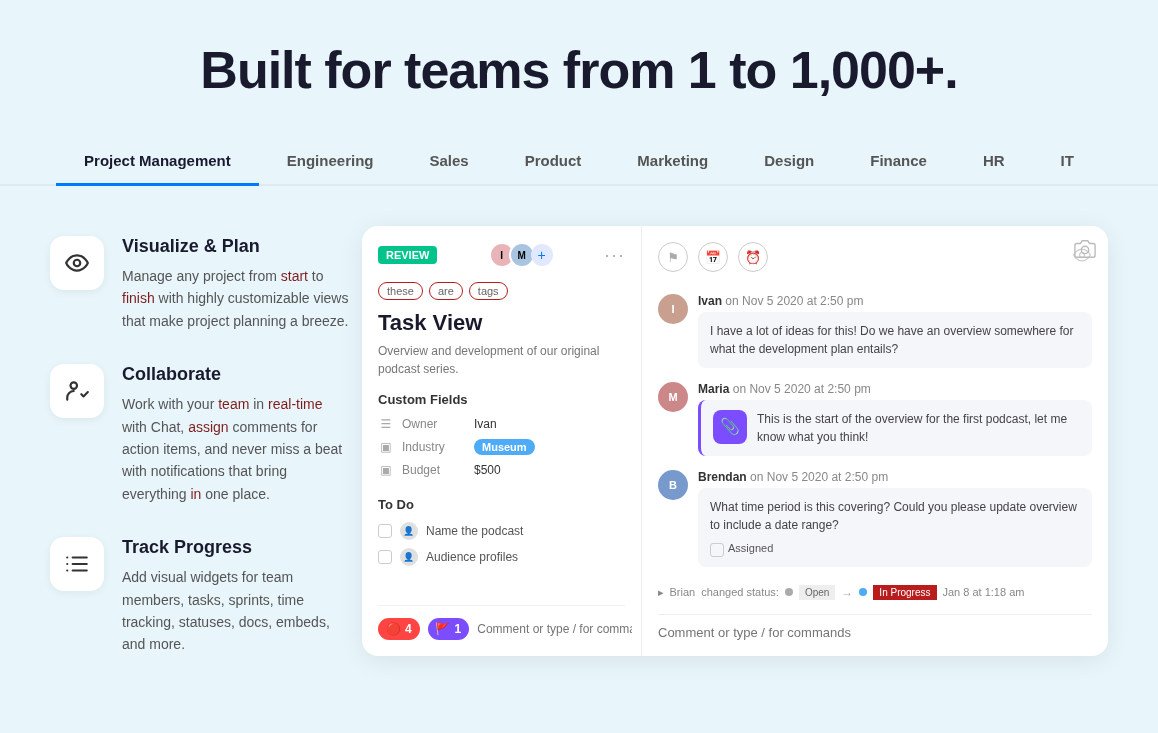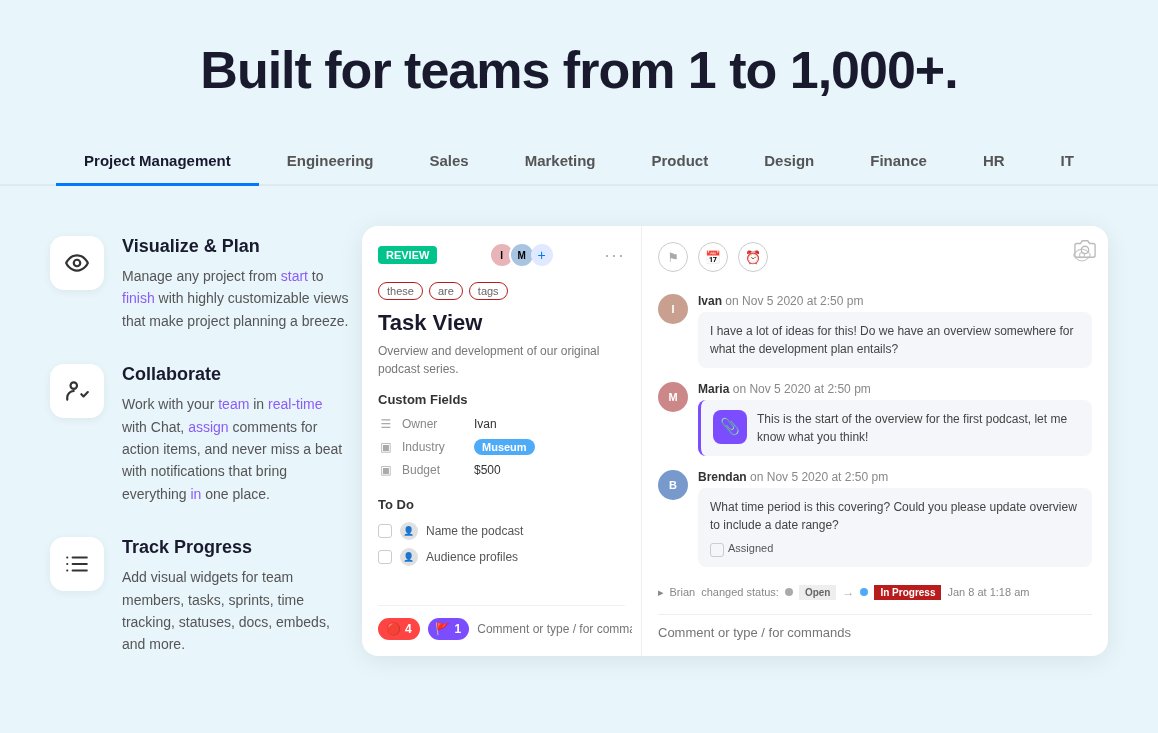--- a/index.html
+++ b/index.html
@@ -102,21 +102,21 @@
       margin-bottom: 8px;
     }
 
     .feature-text p {
       font-size: 14px;
       color: #555;
       line-height: 1.6;
     }
 
     .feature-text p .highlight {
-      color: #8b5cf6;
+      color: #7f1d1d;
     }
 
     
     .right-panel {
       flex: 1;
       display: flex;
       gap: 0;
       background: #fff;
       border-radius: 16px;
       box-shadow: 0 4px 24px rgba(0,0,0,0.08);
@@ -468,21 +468,21 @@
       border-radius: 50%;
     }
 
     .arrow-right {
       font-size: 12px;
       color: #aaa;
     }
 
     .status-badge-sm {
       font-size: 10px;
-      font-weight: 700;
+      font-weight: 400;
       padding: 2px 6px;
       border-radius: 0;
     }
 
     
     .comment-input {
       display: flex;
       align-items: center;
       border-top: 1px solid #eee;
       padding-top: 10px;
@@ -502,22 +502,22 @@
 <body>
 
 <div class="page-wrapper">
 
   <h1 class="hero-title">Built for teams from 1 to 1,000+.</h1>
 
   <div class="nav-tabs">
     <div class="nav-tab active">Project Management</div>
     <div class="nav-tab">Engineering</div>
     <div class="nav-tab">Sales</div>
+    <div class="nav-tab">Product</div>
     <div class="nav-tab">Marketing</div>
-    <div class="nav-tab">Product</div>
     <div class="nav-tab">Design</div>
     <div class="nav-tab">Finance</div>
     <div class="nav-tab">HR</div>
     <div class="nav-tab">IT</div>
   </div>
 
   <div class="main-content">
 
     <div class="left-panel">
 

